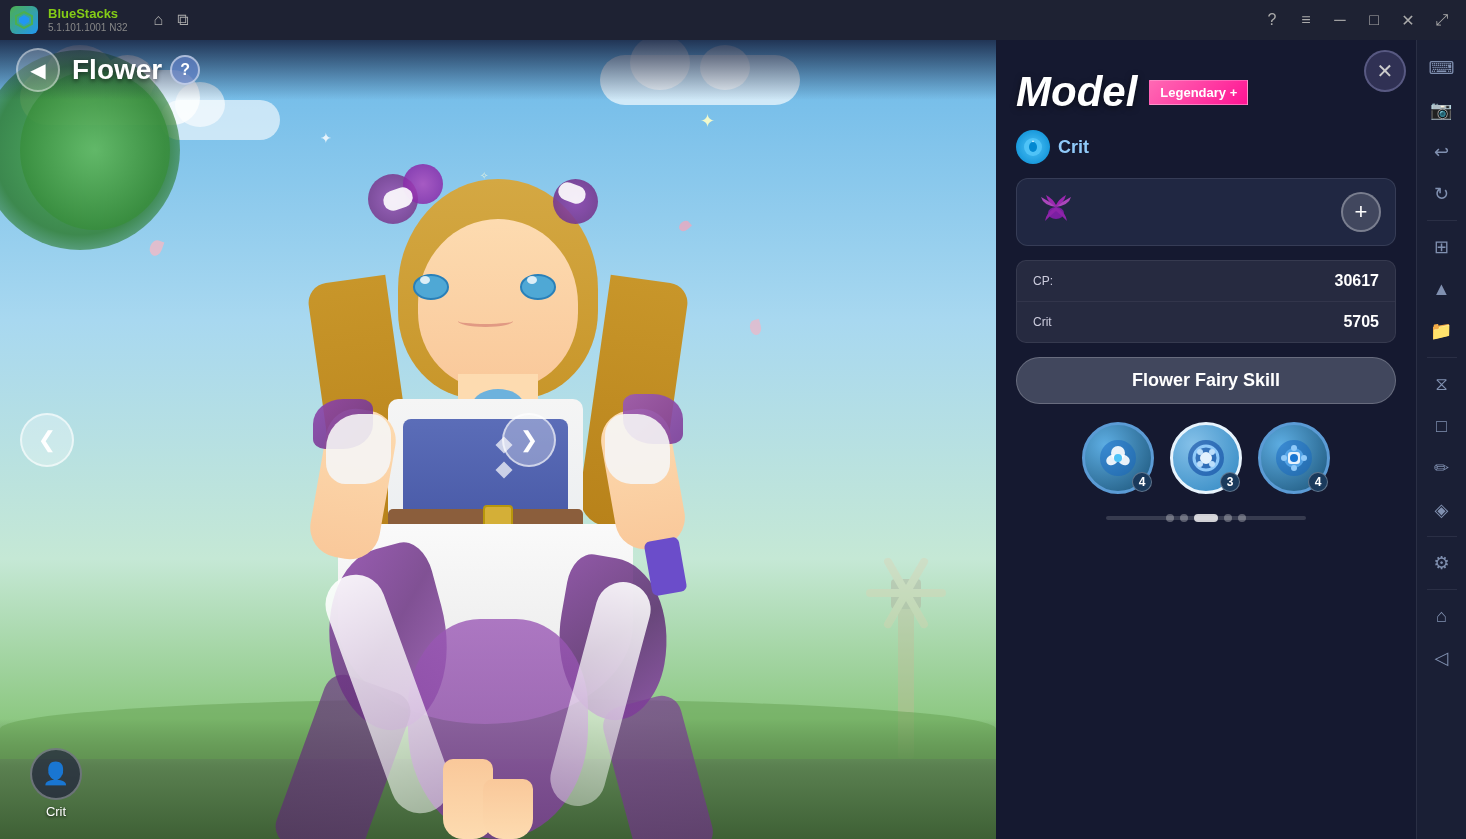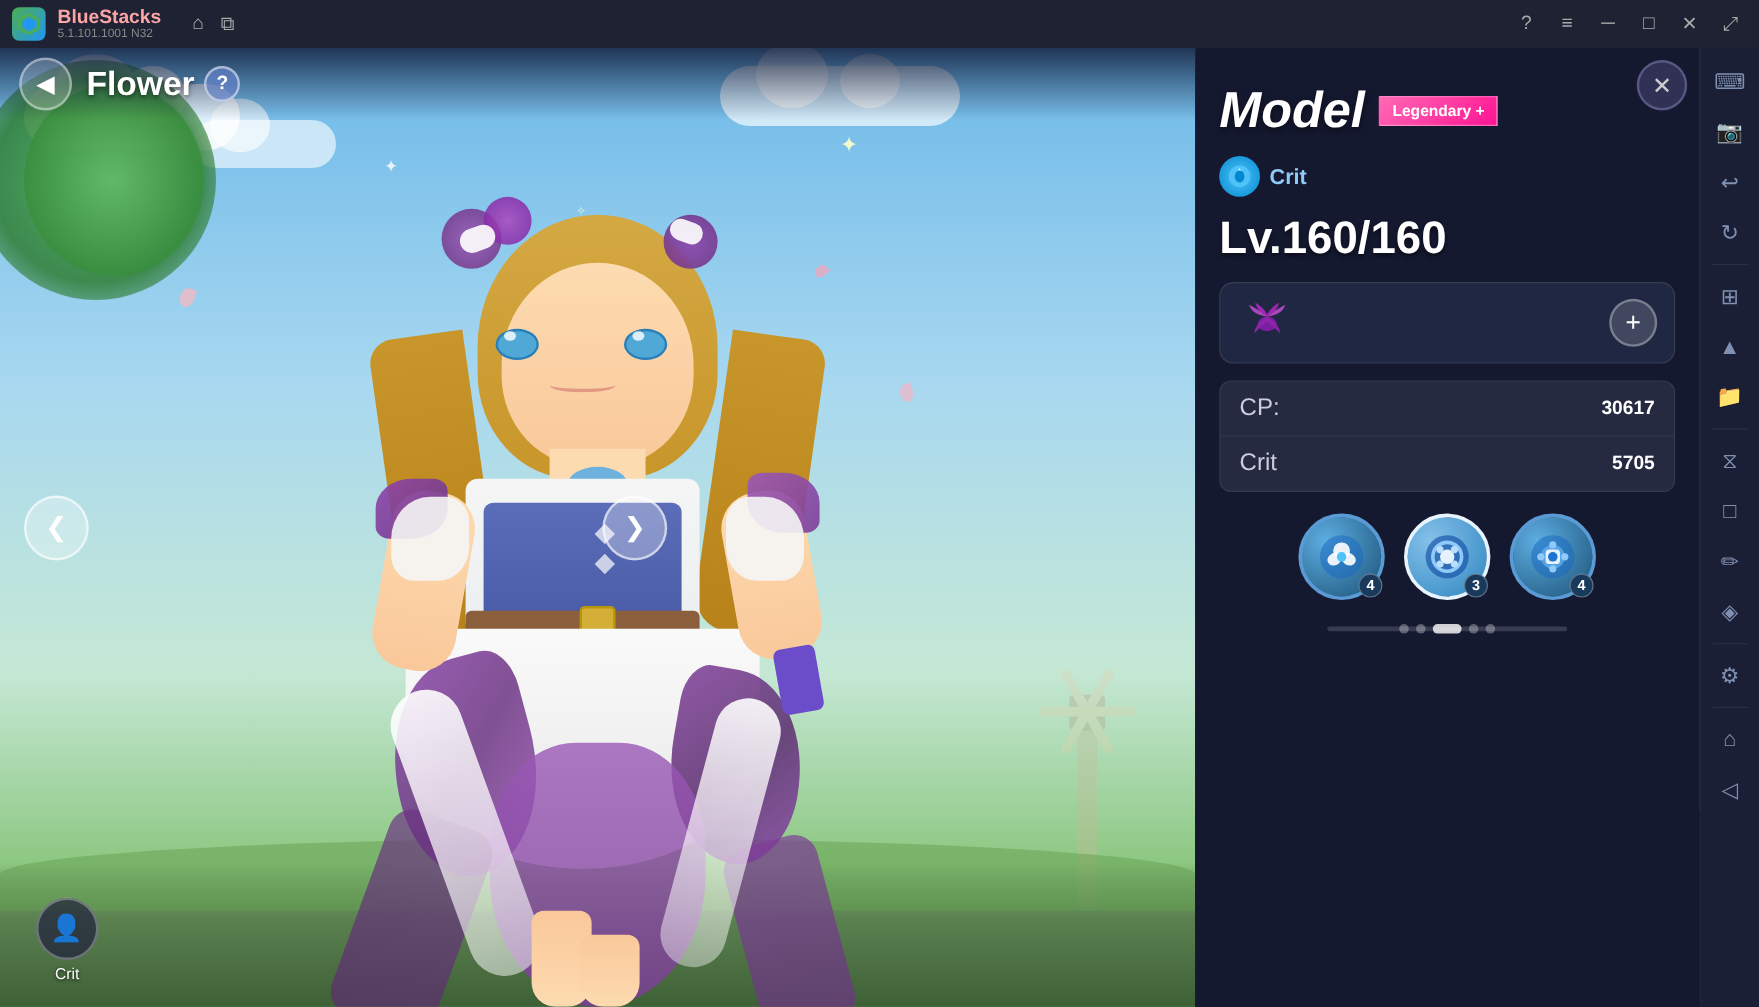--- a/index.html
+++ b/index.html
@@ -29,22 +29,22 @@
       background: linear-gradient(135deg, #4CAF50, #2196F3);
       border-radius: 6px;
       display: flex;
       align-items: center;
       justify-content: center;
       color: white;
       font-size: 10px;
       font-weight: bold;
     }
     .titlebar-appname {
-      color: #fca5a5;
-      font-size: 16px;
+      color: #84cc16;
+      font-size: 13px;
       font-weight: bold;
     }
     .titlebar-version {
       color: #888;
       font-size: 10px;
     }
     .titlebar-icons {
       display: flex;
       gap: 14px;
       margin-left: 16px;
@@ -325,21 +325,21 @@
     .stat-row {
       display: flex;
       align-items: center;
       justify-content: space-between;
       padding: 11px 16px;
       border-bottom: 1px solid rgba(255,255,255,0.06);
     }
     .stat-row:last-child { border-bottom: none; }
     .stat-label {
       color: #ccd;
-      font-size: 20px;
+      font-size: 12px;
     }
     .stat-value {
       color: white;
       font-size: 16px;
       font-weight: bold;
     }
 
     
     .skill-btn {
       background: rgba(200,210,230,0.25);
@@ -641,23 +641,20 @@
       <div class="type-icon">
         <svg width="20" height="20" viewBox="0 0 20 20">
           <ellipse cx="10" cy="10" rx="9" ry="9" fill="#4FC3F7"></ellipse>
           <path d="M10 3 Q12 6 10 8 Q8 6 10 3Z" fill="white" opacity="0.8"></path>
           <ellipse cx="10" cy="10" rx="4" ry="5" fill="#0288D1"></ellipse>
         </svg>
       </div>
       <span class="type-label">Crit</span>
     </div>
 
-    <div>
-      <span class="level-text">Lv.160/160</span>
-    </div>
 
     <div class="equip-row">
       <div class="equip-icon">
         <span class="lotus-icon">
           <svg width="46" height="46" viewBox="0 0 46 46">
             <ellipse cx="23" cy="28" rx="8" ry="6" fill="#7B1FA2"></ellipse>
             <path d="M23 22 Q15 18 13 10 Q20 14 23 20 Q26 14 33 10 Q31 18 23 22Z" fill="#9C27B0"></path>
             <path d="M23 22 Q10 20 8 12 Q16 16 23 22Z" fill="#AB47BC"></path>
             <path d="M23 22 Q36 20 38 12 Q30 16 23 22Z" fill="#AB47BC"></path>
             <path d="M23 22 Q13 28 12 36 Q18 30 23 26 Q28 30 34 36 Q33 28 23 22Z" fill="#8E24AA"></path>
@@ -673,20 +670,23 @@
       <div class="stat-row">
         <span class="stat-label">CP:</span>
         <span class="stat-value">30617</span>
       </div>
       <div class="stat-row">
         <span class="stat-label">Crit</span>
         <span class="stat-value">5705</span>
       </div>
     </div>
 
+    <div class="skill-btn">
+      <span>Flower Fairy Skill</span>
+    </div>
 
     <div class="skill-icons-row">
       <div class="skill-icon-wrap">
         <div class="skill-icon">
           <svg width="40" height="40" viewBox="0 0 40 40">
             <circle cx="20" cy="20" r="18" fill="#1565C0" opacity="0.5"></circle>
             <circle cx="20" cy="15" r="7" fill="white" opacity="0.9"></circle>
             <ellipse cx="14" cy="22" rx="6" ry="5" fill="white" opacity="0.9" transform="rotate(-30 14 22)"></ellipse>
             <ellipse cx="26" cy="22" rx="6" ry="5" fill="white" opacity="0.9" transform="rotate(30 26 22)"></ellipse>
             <circle cx="20" cy="20" r="4" fill="#4FC3F7"></circle>

